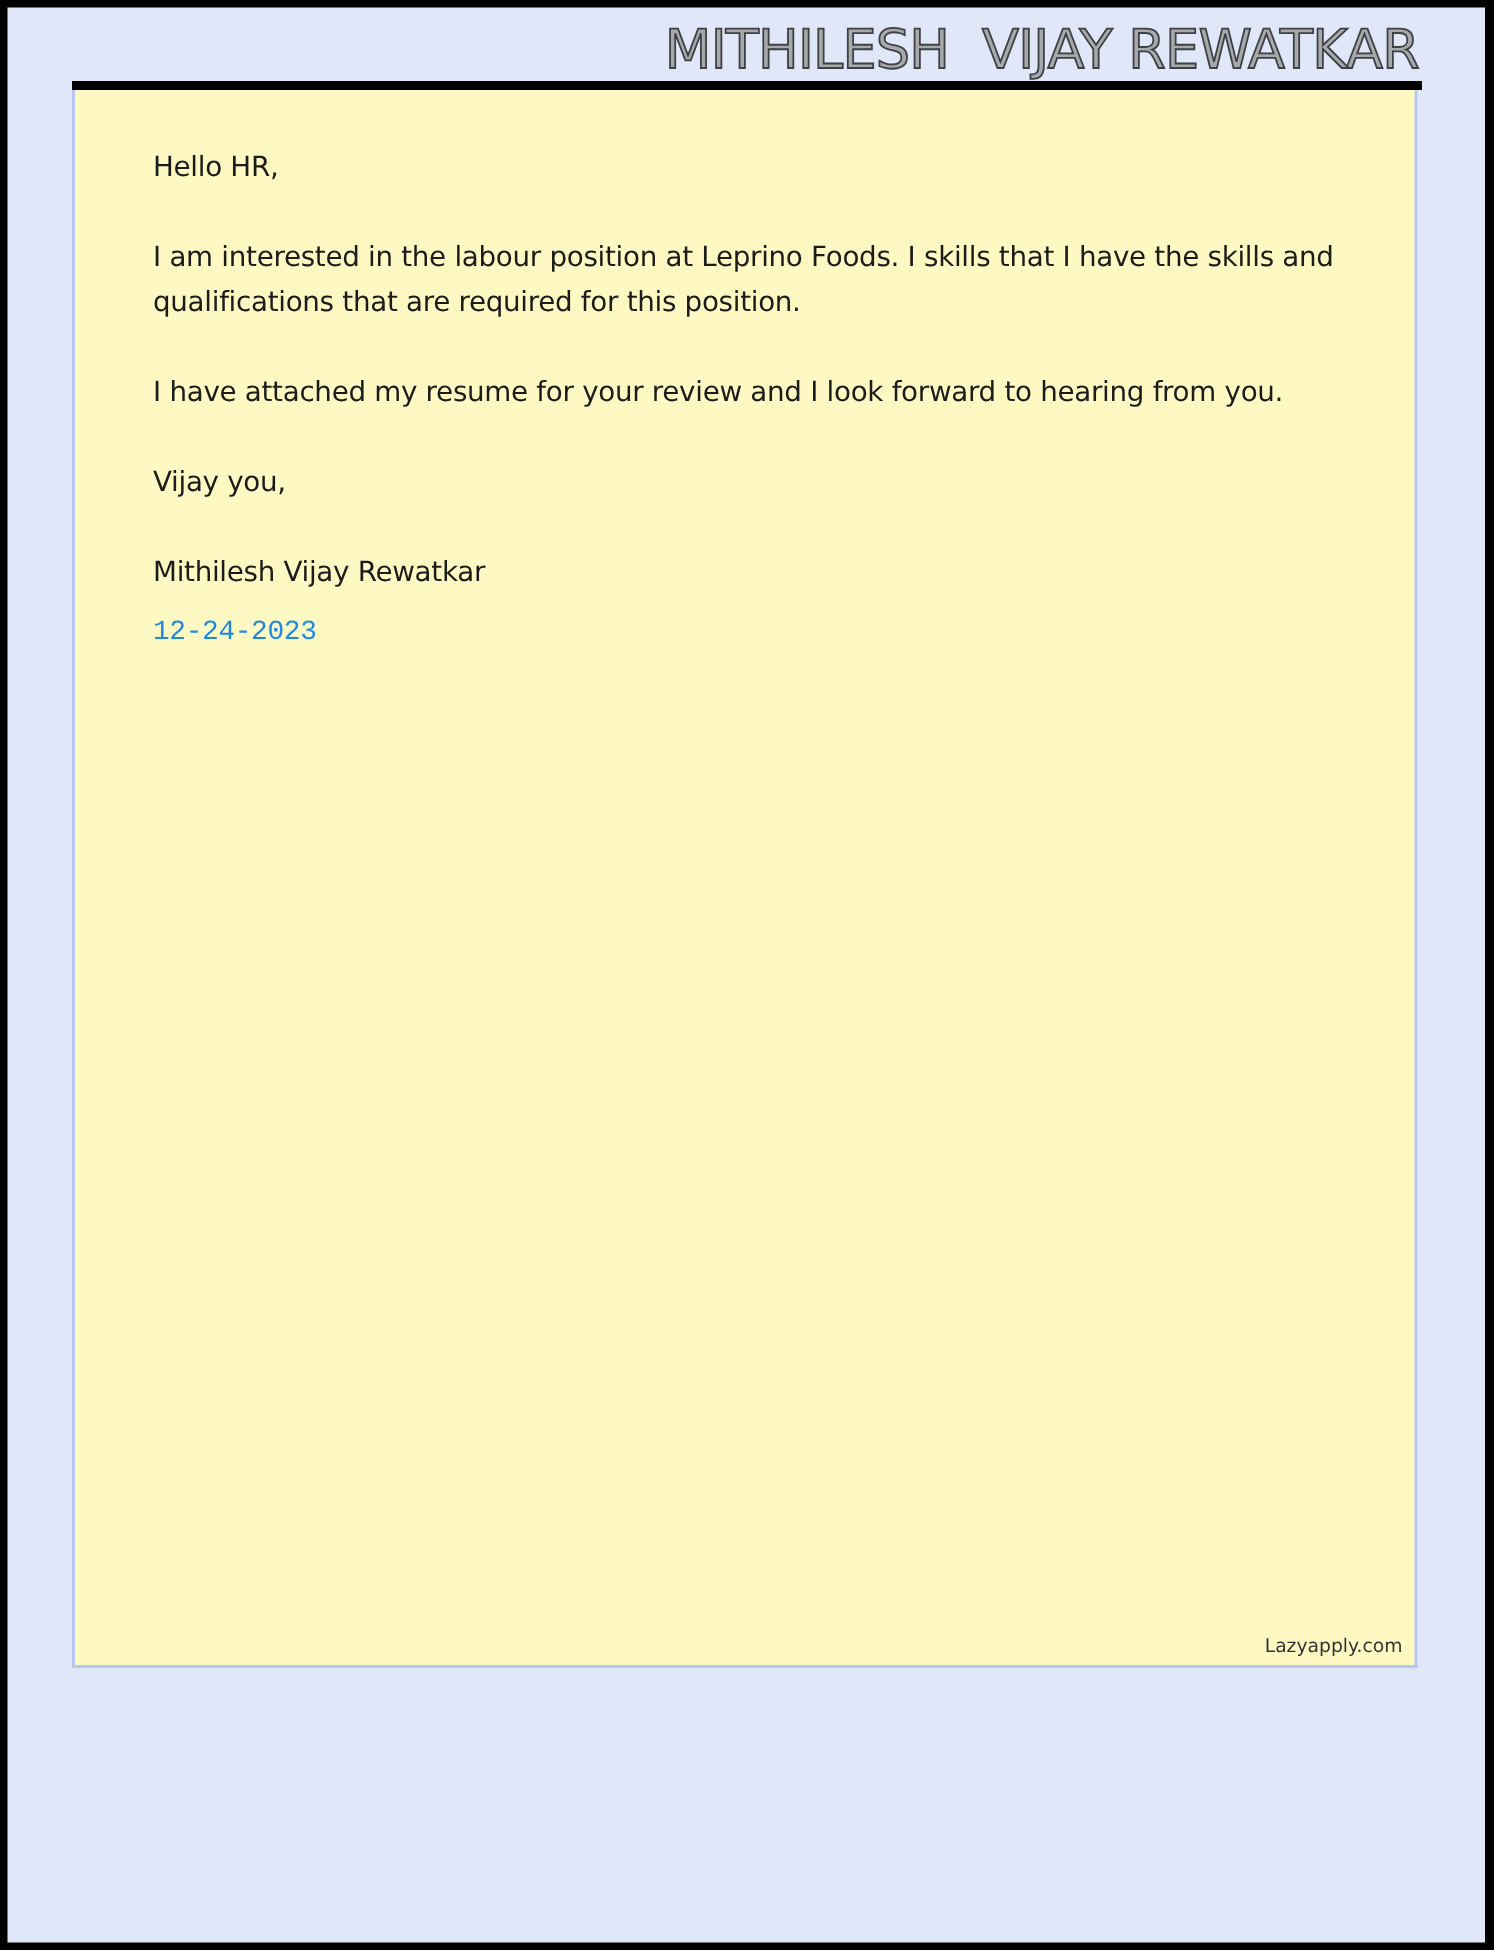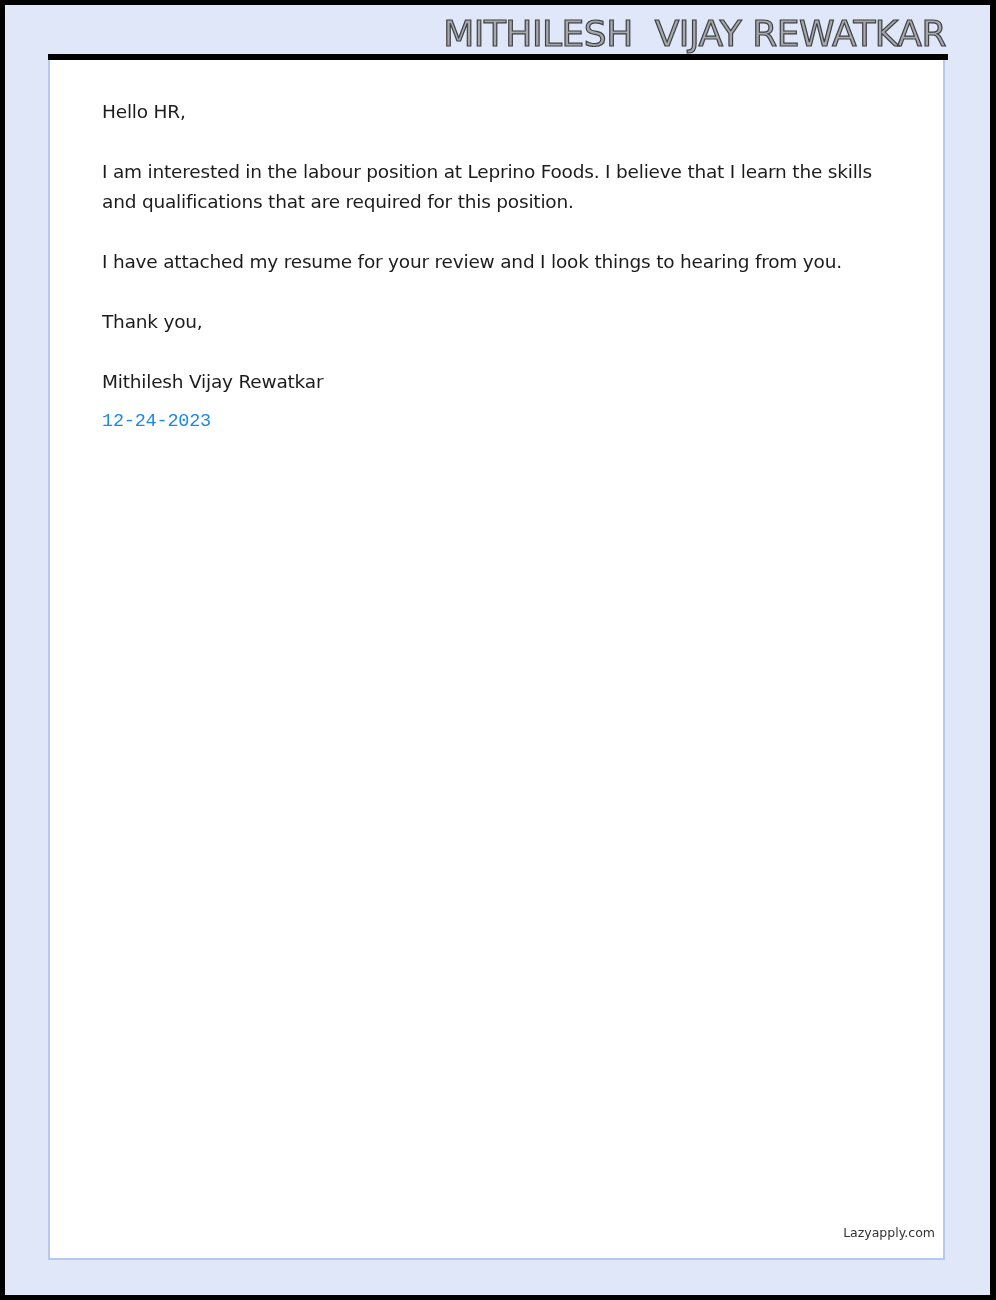--- a/index.html
+++ b/index.html
@@ -21,50 +21,50 @@
       -webkit-text-stroke: 1.2px #3f4144;
       white-space: pre;
       line-height: 44px;
     }
     .rule {
       position: absolute; left: 48px; top: 54px;
       width: 900px; height: 6px; background: #000;
     }
     .page {
       position: absolute; left: 48px; top: 60px;
-      width: 897px; height: 1200px;
-      background: #ffffff;
+      width: 897px; height: 1052px;
+      background: #fef9c3;
       border-left: 2px solid #b4c8f0;
       border-right: 2px solid #b4c8f0;
       border-bottom: 2px solid #b4c8f0;
       box-sizing: border-box;
     }
     .letter {
       position: absolute; left: 52px; top: 37px; width: 800px;
       font-size: 18.5px; line-height: 30px; color: #1c1c1c;
       letter-spacing: -0.2px;
     }
     .letter p { margin: 0 0 30px 0; }
     .letter p.sig { margin-bottom: 10px; }
     .date { color: #1e88e5; font-family: Liberation Mono, monospace; }
     .footer {
-      position: absolute; right: 8px; bottom: 18px;
+      position: absolute; right: 8px; bottom: 6px;
       font-size: 12.5px; color: #333;
     }
   </style>
 </head>
 <body>
 
 <div class="frame"></div>
 <div class="title">MITHILESH  VIJAY REWATKAR</div>
 <div class="rule"></div>
 
 <div class="page">
   <div class="letter">
     <p>Hello HR,</p>
-    <p>I am interested in the labour position at Leprino Foods. I believe that I learn the skills and qualifications that are required for this position.</p>
-    <p>I have attached my resume for your review and I look things to hearing from you.</p>
-    <p>Thank you,</p>
+    <p>I am interested in the labour position at Leprino Foods. I skills that I have the skills and qualifications that are required for this position.</p>
+    <p>I have attached my resume for your review and I look forward to hearing from you.</p>
+    <p>Vijay you,</p>
     <p class="sig">Mithilesh Vijay Rewatkar</p>
     <p class="date">12-24-2023</p>
   </div>
   <div class="footer">Lazyapply.com</div>
 </div>
 
 </body></html>

